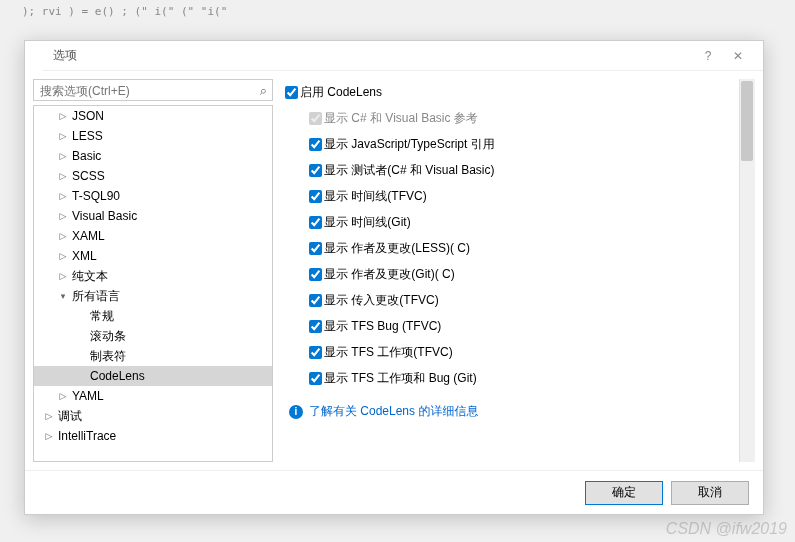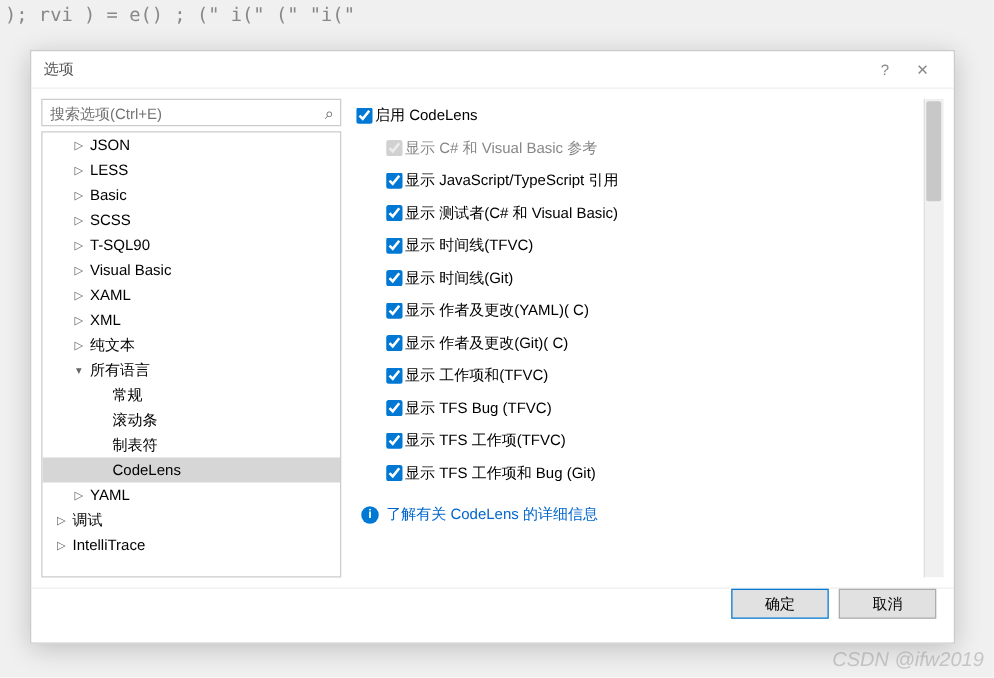--- a/index.html
+++ b/index.html
@@ -7,46 +7,47 @@
       font-family: "Microsoft YaHei", "Segoe UI", sans-serif;
       font-size: 12px;
       background: #f0f0f0;
       width: 795px;
       height: 542px;
       position: relative;
       overflow: hidden;
     }
     .code-hint {
       position: absolute;
-      left: 0;
+      left: 18px;
       top: 0;
       padding: 4px;
       color: #888;
       font-family: Consolas, monospace;
-      font-size: 15px;
+      font-size: 11px;
       line-height: 16px;
     }
     .dialog {
       position: absolute;
       left: 24px;
       top: 40px;
       width: 740px;
       height: 475px;
       background: #fff;
       border: 1px solid #ccc;
       box-shadow: 0 4px 20px rgba(0,0,0,0.2);
       display: flex;
       flex-direction: column;
     }
     .titlebar {
       height: 30px;
       display: flex;
       align-items: center;
       padding: 0 10px;
       border-bottom: 1px solid #eee;
+      margin-left: 18px;
     }
     .titlebar-title { flex: 1; color: #555; }
     .titlebar-btn {
       width: 30px;
       height: 24px;
       display: flex;
       align-items: center;
       justify-content: center;
       color: #888;
       cursor: pointer;
@@ -165,21 +166,21 @@
       justify-content: center;
       font-weight: bold;
     }
     .link-text {
       color: #0066cc;
       cursor: pointer;
     }
     .button-bar {
       height: 44px;
       display: flex;
-      align-items: flex-start;
+      align-items: center;
       justify-content: flex-end;
       gap: 8px;
       padding: 0 14px;
       border-top: 1px solid #eee;
     }
     .btn {
       min-width: 78px;
       height: 24px;
       border: 1px solid #adadad;
       background: #e1e1e1;
@@ -323,29 +324,29 @@
           <div class="check-row nested">
             <input type="checkbox" checked="" style="">
             <span>显示 时间线(TFVC)</span>
           </div>
           <div class="check-row nested">
             <input type="checkbox" checked="" style="">
             <span>显示 时间线(Git)</span>
           </div>
           <div class="check-row nested">
             <input type="checkbox" checked="" style="">
-            <span>显示 作者及更改(YAML)( C)</span>
+            <span>显示 作者及更改(LESS)( C)</span>
           </div>
           <div class="check-row nested">
             <input type="checkbox" checked="" style="">
             <span>显示 作者及更改(Git)( C)</span>
           </div>
           <div class="check-row nested">
             <input type="checkbox" checked="" style="">
-            <span>显示 工作项和(TFVC)</span>
+            <span>显示 传入更改(TFVC)</span>
           </div>
           <div class="check-row nested">
             <input type="checkbox" checked="" style="">
             <span>显示 TFS Bug (TFVC)</span>
           </div>
           <div class="check-row nested">
             <input type="checkbox" checked="" style="">
             <span>显示 TFS 工作项(TFVC)</span>
           </div>
           <div class="check-row nested">

